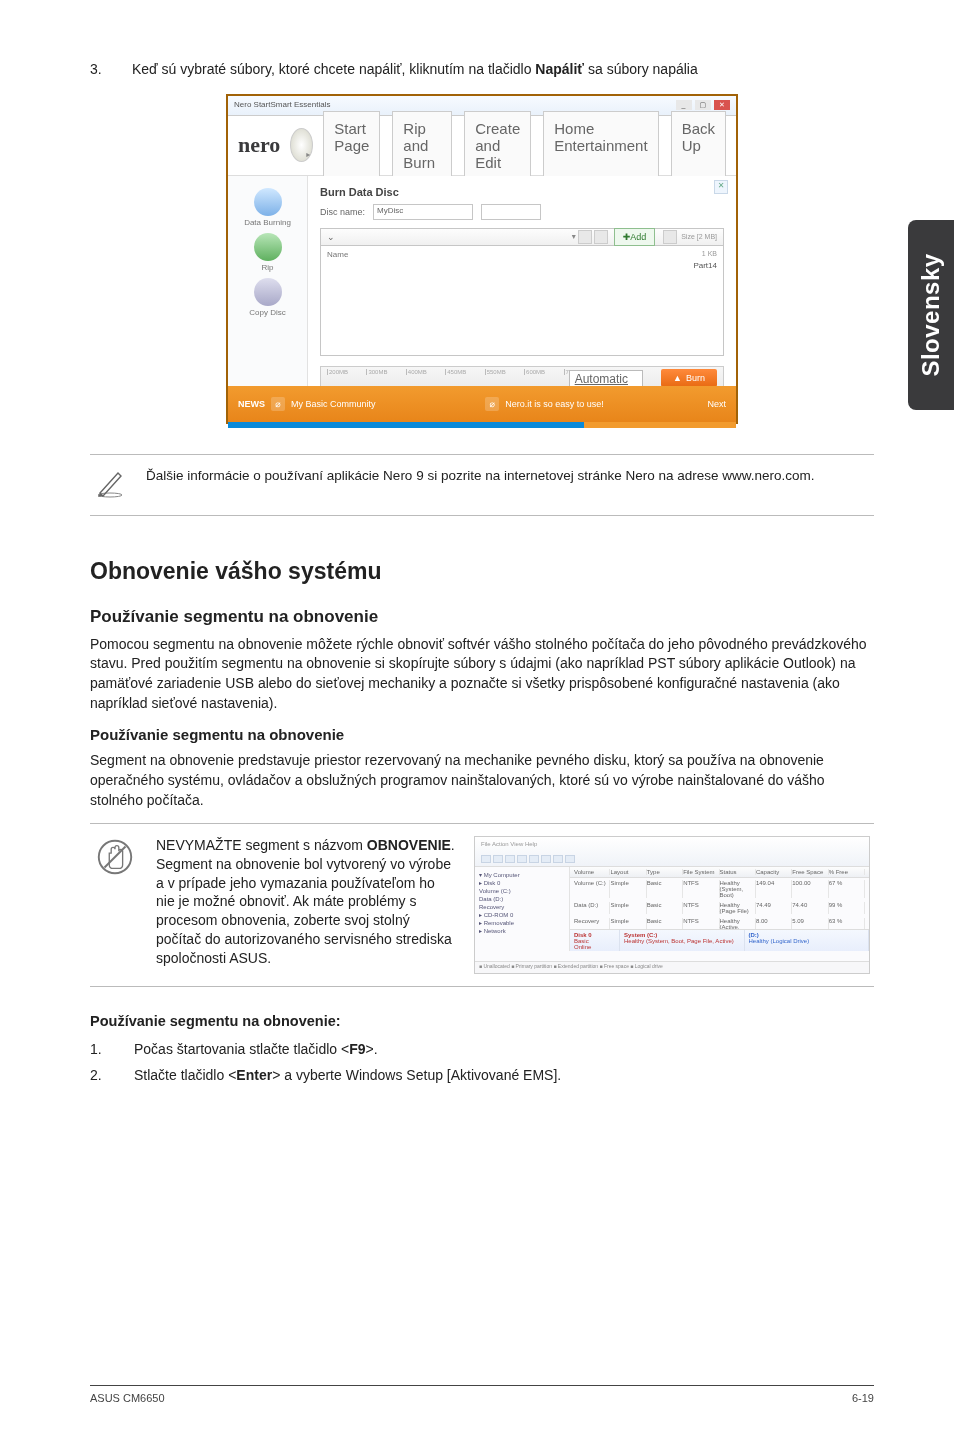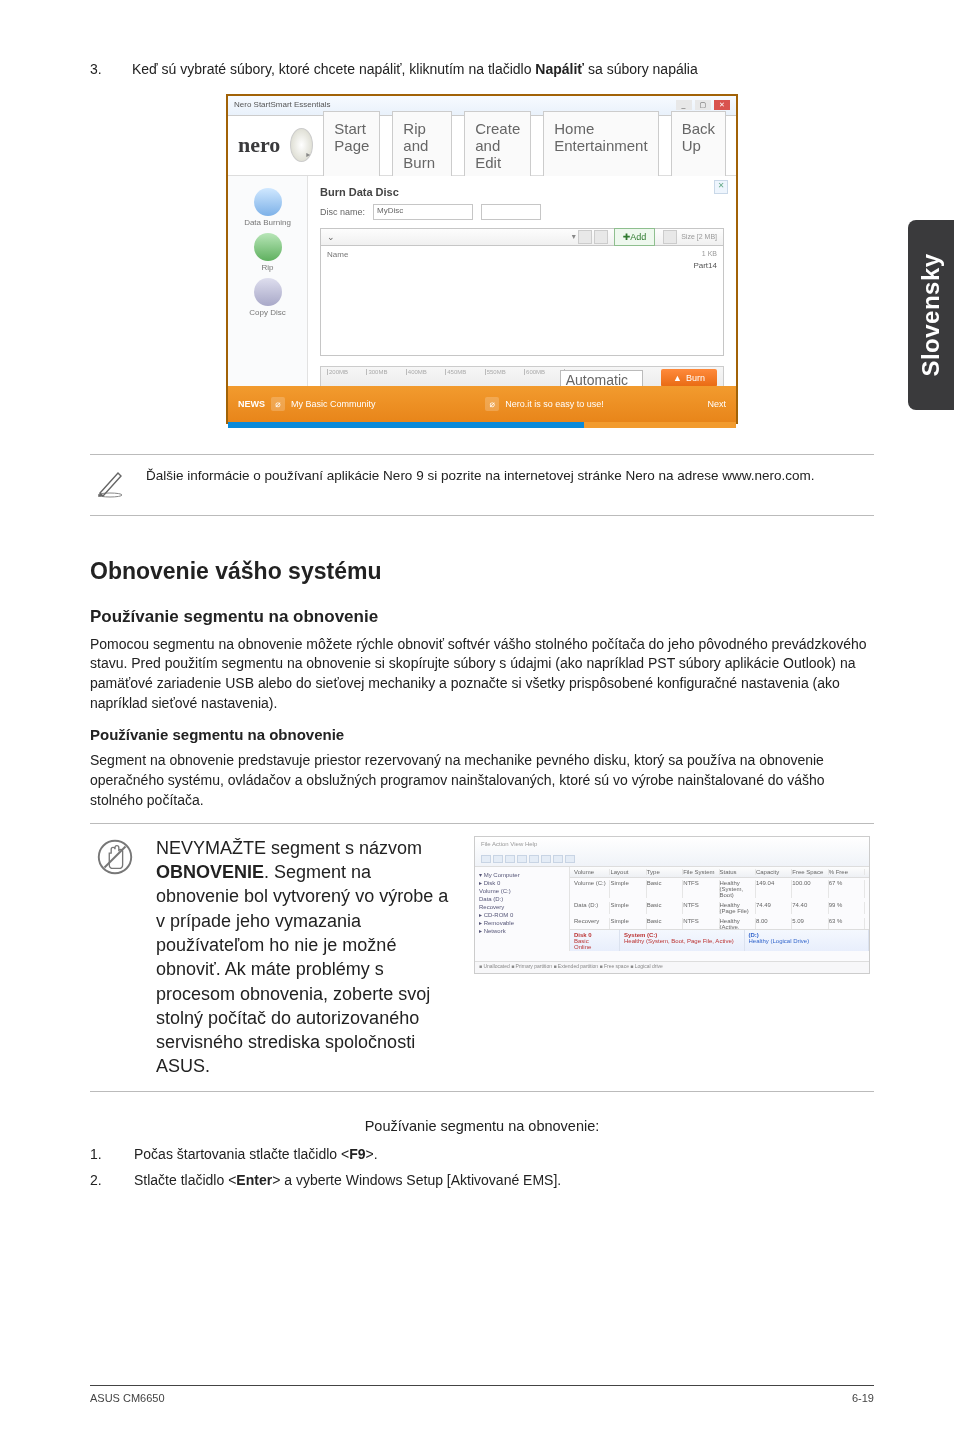--- a/index.html
+++ b/index.html
@@ -111,21 +111,21 @@
   .filecell { border: 1px solid #c6c6c6; border-top: none; height: 110px; padding: 4px 6px; }
   .meter {
     margin-top: 10px; height: 22px;
     background: linear-gradient(#f6f6f6,#ececec);
     border: 1px solid #ccc; position: relative;
   }
   .ticks { position: absolute; top: 2px; left: 6px; right: 120px; height: 8px; display: flex; }
   .ticks span { flex: 1; border-left: 1px solid #bbb; height: 6px; font-size: 6px; color: #aaa; padding-left: 1px; }
   .drop {
     position: absolute; right: 80px; top: 3px; border: 1px solid #bbb;
-    background: #fff; font-size: 14px; padding: 1px 14px 1px 5px;
+    background: #fff; font-size: 12px; padding: 1px 14px 1px 5px; text-decoration: underline;
   }
   .burnbtn {
     position: absolute; right: 6px; top: 2px; height: 18px;
     background: linear-gradient(#ff8a3c,#e86a12);
     color: #fff; font-size: 9px; padding: 2px 12px;
     border-radius: 2px; display: flex; align-items: center; gap: 4px;
   }
   .statusbar {
     position: absolute; left: 0; right: 0; bottom: 0; height: 36px;
     background: linear-gradient(#f29b2e,#e8851a);
@@ -152,39 +152,39 @@
   .pen-svg { width: 32px; height: 32px; }
   h2.section { font-size: 23px; font-weight: 700; margin: 0 0 22px 0; color: #222; }
   h3.sub { font-size: 17px; font-weight: 700; margin: 0 0 8px 0; color: #222; }
   p.body { font-size: 14px; line-height: 1.42; margin-bottom: 12px; }
   .warnrow {
     display: flex; gap: 18px; align-items: flex-start;
     border-top: 1px solid #bbb; border-bottom: 1px solid #bbb;
     padding: 12px 4px; margin: 6px 0 26px 0;
   }
   .warnrow .icon { width: 44px; flex: 0 0 44px; }
-  .warnrow .txt { font-size: 18px; line-height: 1.35; flex: 0 0 300px; }
+  .warnrow .txt { font-size: 14px; line-height: 1.35; flex: 0 0 300px; }
   .warnrow .mini {
     flex: 1; border: 1px solid #ccc; height: 138px; position: relative;
     background: #fbfbfd;
   }
   .mini-top { position:absolute; top:0; left:0; right:0; height:30px; background:linear-gradient(#fff,#f0f3f8); border-bottom:1px solid #ddd; }
   .mini-tool { position:absolute; top:4px; left:6px; font-size:6px; color:#999; }
   .mini-icons { position:absolute; top:18px; left:6px; display:flex; gap:2px; }
   .mini-icons span { width:10px; height:8px; background:#e4ecf6; border:1px solid #c8d4e4; }
   .mini-body { position:absolute; top:30px; left:0; right:0; bottom:22px; display:flex; }
   .mini-tree { width:95px; border-right:1px solid #e3e3e3; font-size:6px; color:#557; padding:4px 4px; line-height:1.35; }
   .mini-main { flex:1; font-size:6px; color:#666; }
   .mini-hdr { background:linear-gradient(#fdfdfd,#eef0f4); border-bottom:1px solid #ddd; padding:2px 4px; display:flex; }
   .mini-col { flex:1; border-right:1px solid #e6e6e6; padding-right:2px; }
   .mini-sel { position:absolute; left:95px; right:0; bottom:22px; height:22px; background:linear-gradient(#f4f8fe,#e8eefc); border-top:1px solid #ddd; display:flex; font-size:6px; }
   .mini-selcell { flex:1; border-right:1px solid #dbe2ef; padding:2px 4px; }
   .mini-stat { position:absolute; left:0; right:0; bottom:0; height:12px; background:#f7f7f9; border-top:1px solid #ddd; font-size:5px; color:#888; padding:1px 4px; }
   .hand-svg { width: 42px; height: 42px; }
-  h4.small { font-size: 14.5px; font-weight: 400; margin: 0 0 10px 0; text-align: center; }
+  h4.small { font-size: 14.5px; font-weight: 700; margin: 0 0 10px 0; }
   ol.steps { list-style: none; font-size: 14px; line-height: 1.45; }
   ol.steps li { display: flex; margin-bottom: 6px; }
   ol.steps li .n { width: 44px; flex: 0 0 44px; }
   .footer {
     position: absolute; bottom: 34px; left: 90px; right: 80px;
     border-top: 1px solid #444; padding-top: 6px;
     font-size: 11px; color: #444; display: flex; justify-content: space-between;
   }
 </style>
 </head>

